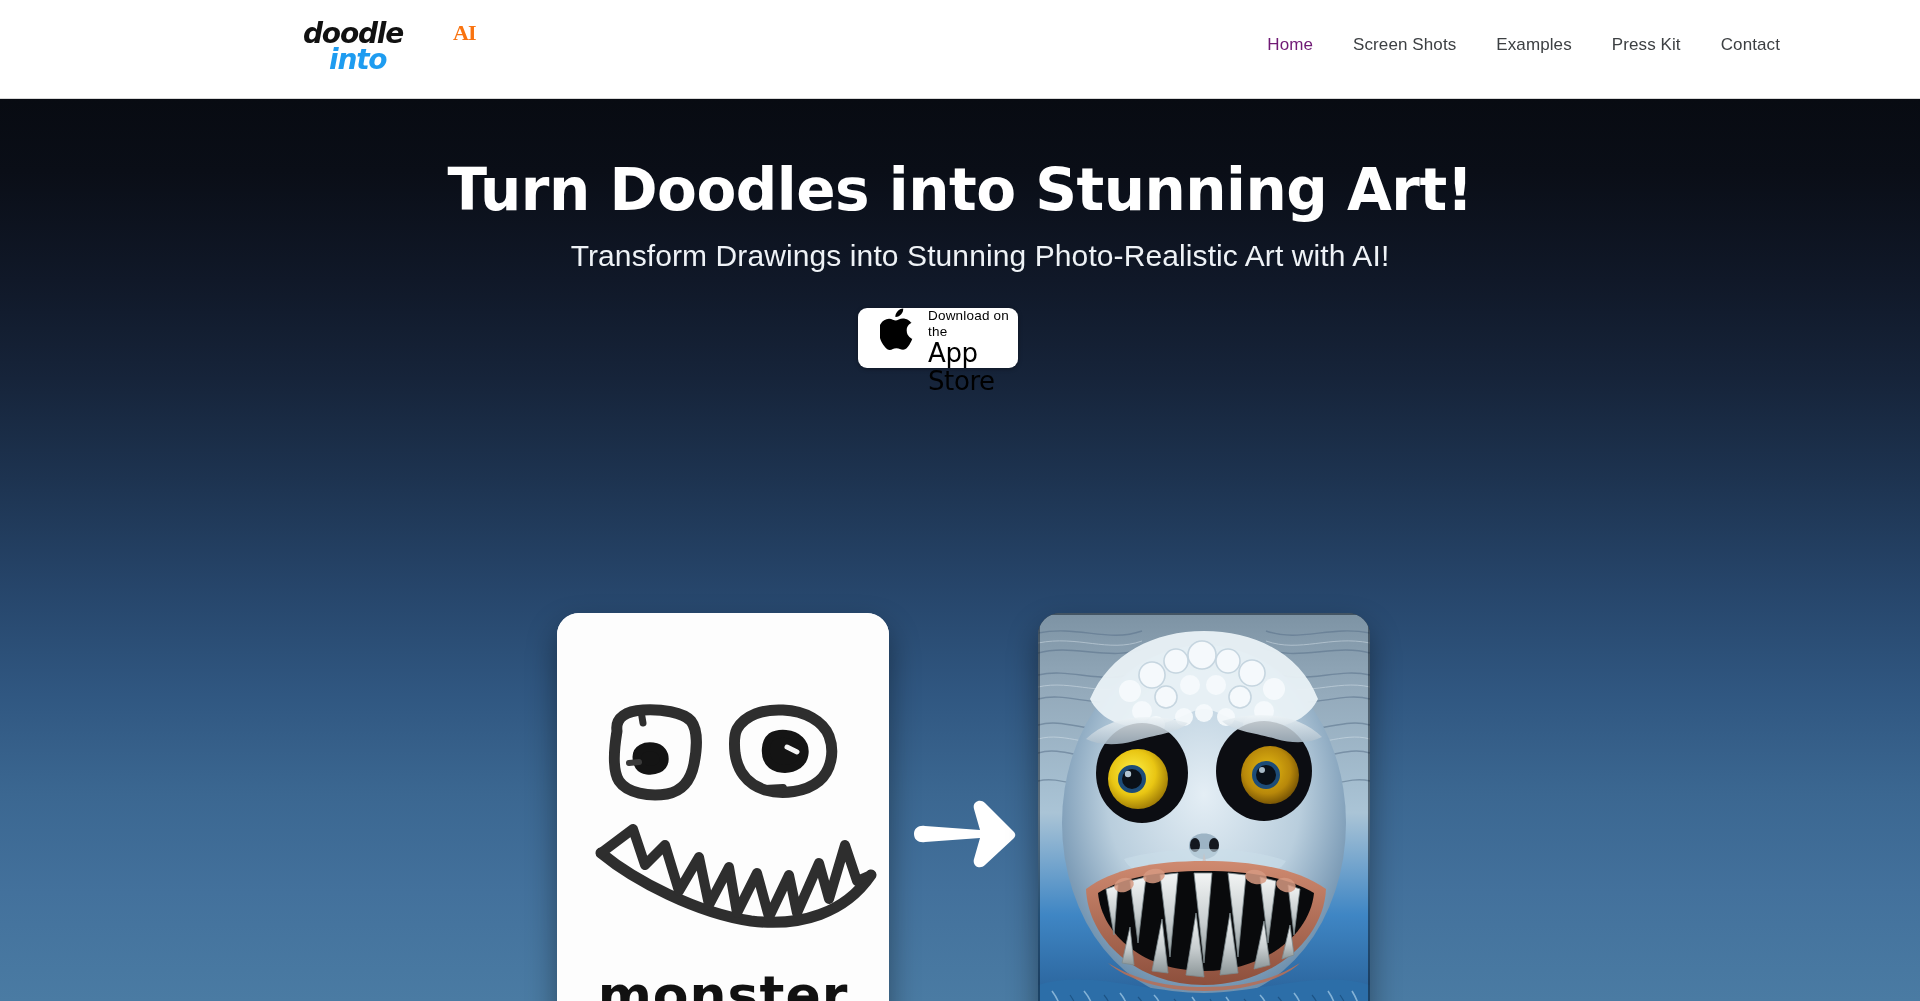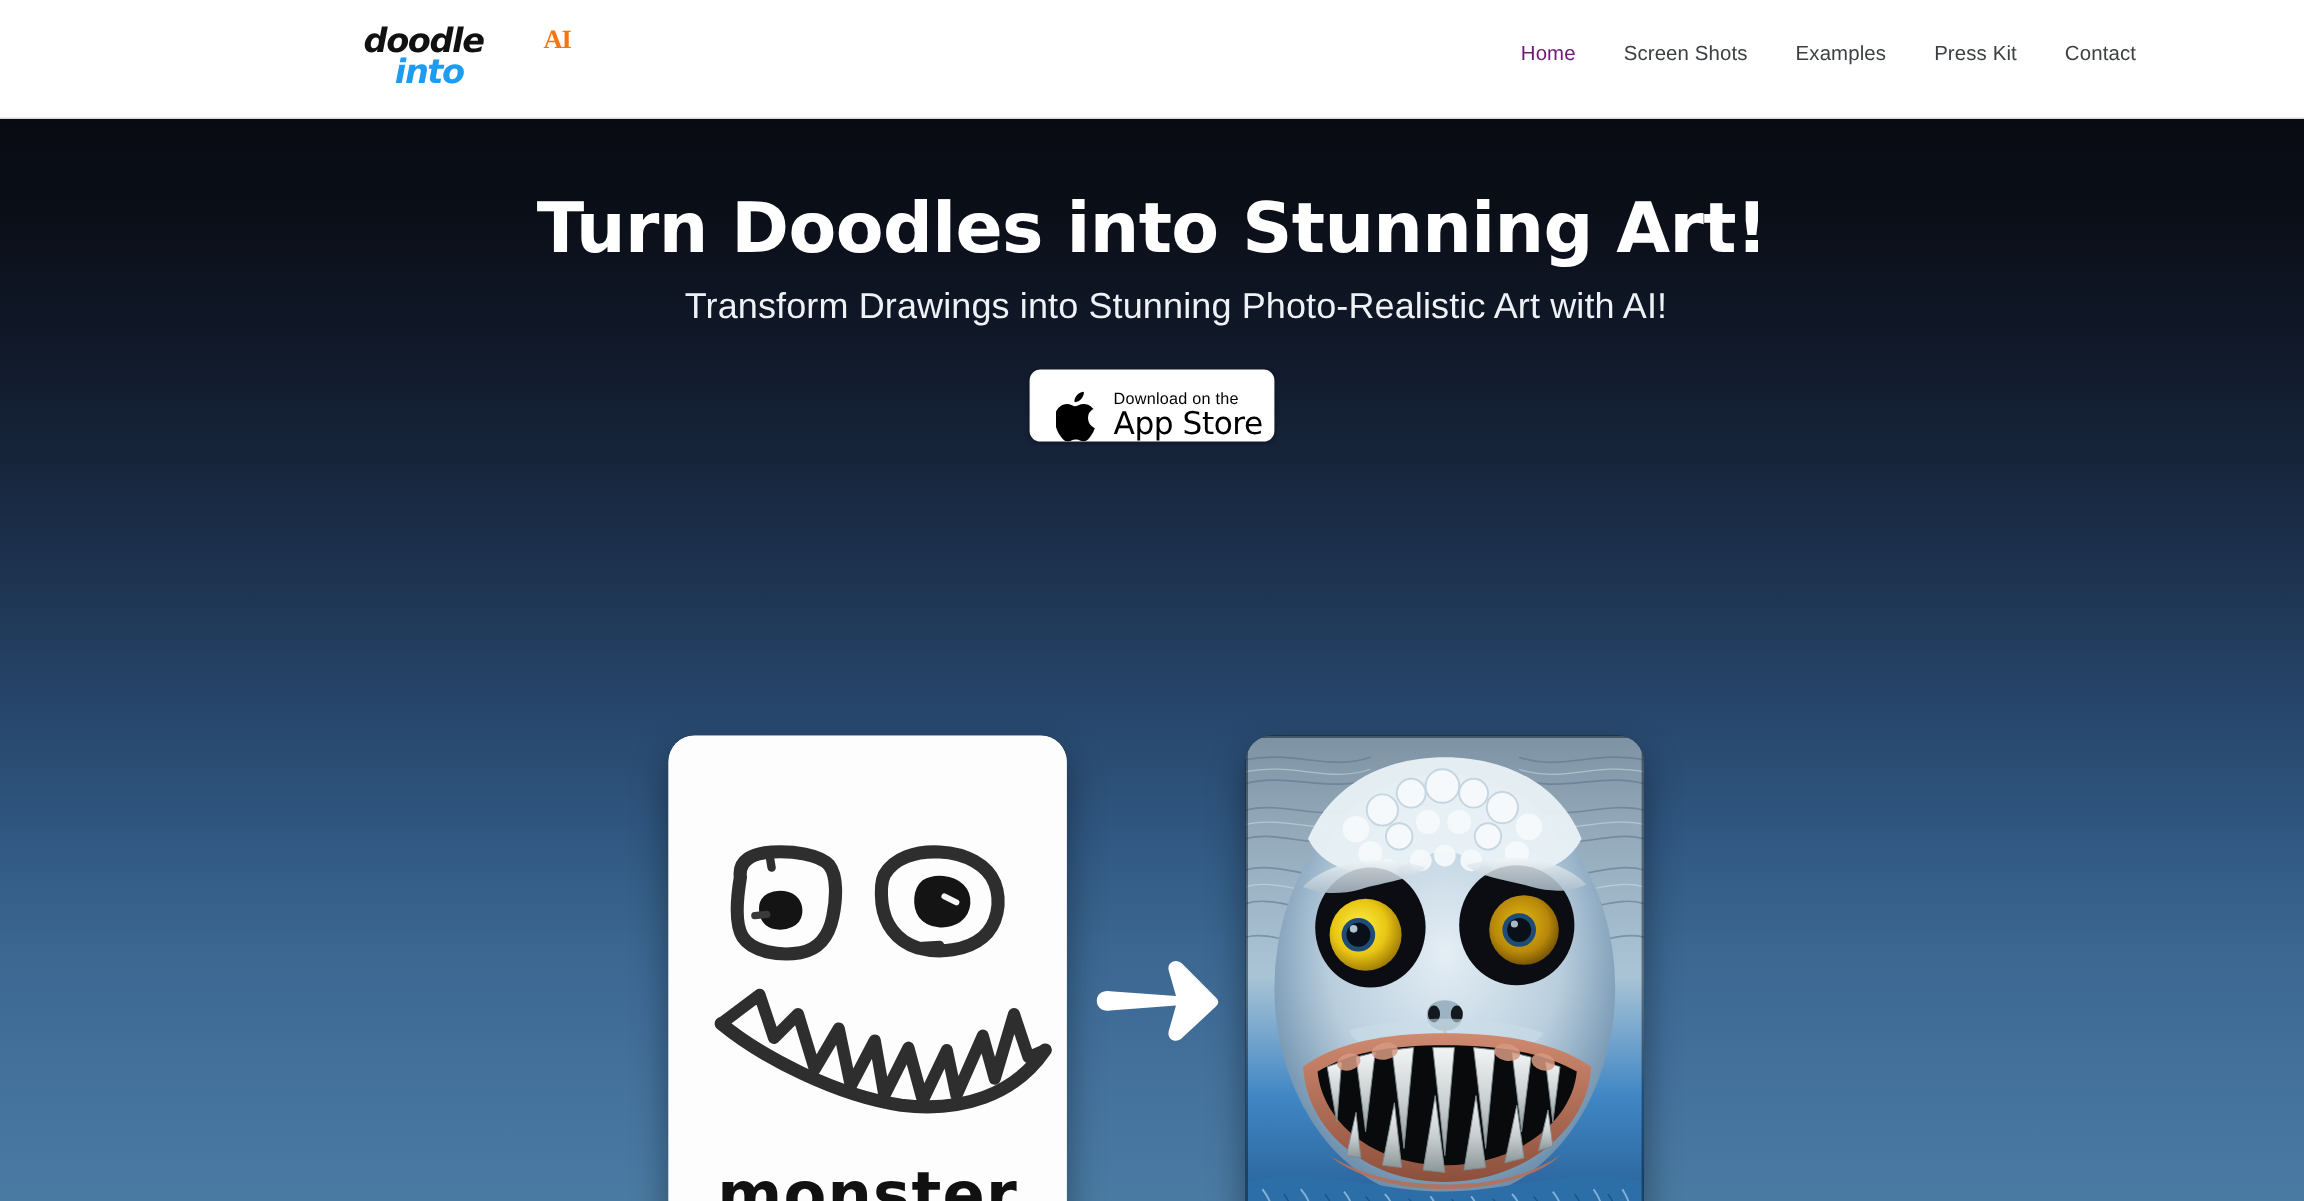--- a/index.html
+++ b/index.html
@@ -95,24 +95,24 @@
     text-align:center;
     font-size:30px; line-height:38px;
     color:#eef2f6; font-weight:400;
     letter-spacing:0.1px;
     margin-left:20px;
   }
 
   
   .appstore-badge{
     position:absolute; left:858px; top:209px;
-    width:204px; height:60px;
+    width:160px; height:60px;
     background:#ffffff;
     border-radius:9px;
-    display:flex; align-items:flex-end;
+    display:flex; align-items:flex-start;
     padding-left:22px; gap:14px;
     text-decoration:none;
     box-shadow:0 1px 4px rgba(0,0,0,.35);
   }
   .apple-logo{ width:34px; height:42px; flex:0 0 34px; }
   .badge-text{ display:flex; flex-direction:column; justify-content:center;}
   .badge-small{
     font-size:13.5px; color:#000; line-height:16px;
     letter-spacing:0.2px; font-weight:400;
   }

